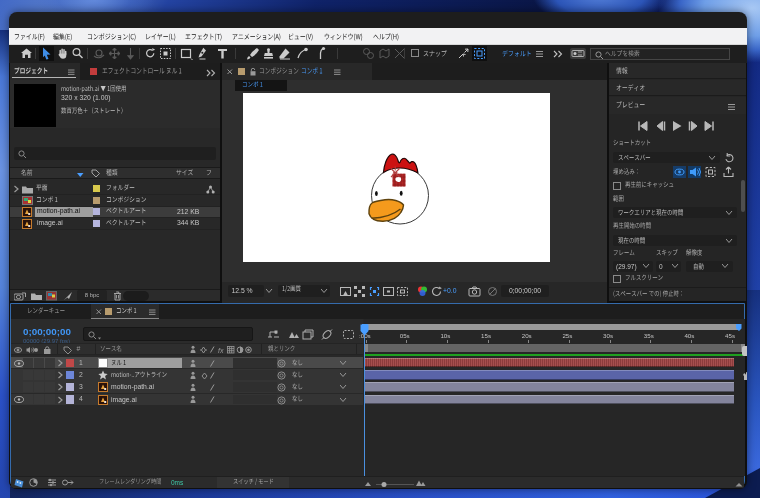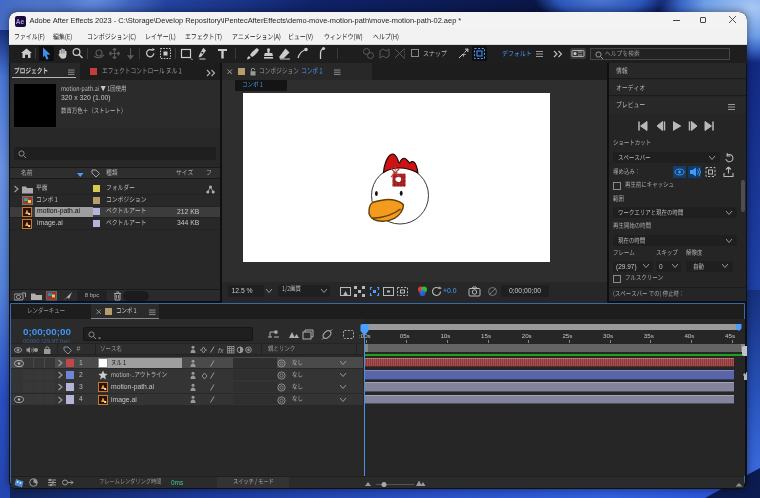--- a/index.html
+++ b/index.html
@@ -11,29 +11,20 @@
 radial-gradient(120px 70px at 752px 8px,#a8c8f4 0%,#6f9fe8 40%,#3a66c8 60%,rgba(30,60,160,0) 78%),
 radial-gradient(90px 45px at 600px -6px,#5580d8 0%,#2c55b8 50%,rgba(30,60,160,0) 75%),
 radial-gradient(80px 35px at 95px 0px,rgba(100,140,225,.75) 0%,rgba(60,100,200,.4) 45%,rgba(30,60,160,0) 75%),
 linear-gradient(115deg, rgba(70,110,205,.95) 0%, rgba(110,150,230,.85) 9%, rgba(40,75,180,.85) 17%, rgba(16,36,110,.9) 32%, rgba(10,22,70,1) 55%, rgba(18,40,130,.95) 78%, rgba(45,90,210,.95) 100%),
 #0a1636"></div>
 <div class="abs" style="left:0;top:30px;width:10px;height:468px;background:linear-gradient(180deg,#16307e,#4a78d8 10%,#6b94e4 30%,#5584dc 55%,#2b51c8 78%,#2446b0 100%)"></div>
 <div class="abs" style="left:745px;top:290px;width:15px;height:208px;background:linear-gradient(175deg,#16307e,#2a56c0 55%,#3a68dc 85%,#2a52d8)"></div>
 <div class="abs" style="left:10px;top:487px;width:750px;height:11px;background:linear-gradient(90deg,#13265e,#1c3a9a 25%,#2a50c8 55%,#3060e0 80%,#2a52d8 100%)"></div>
 <div class="abs" style="left:705px;top:468px;width:55px;height:30px;background:#0c1c50;clip-path:polygon(100% 0,100% 100%,0 100%)"></div>
 <div class="abs" style="left:9px;top:12px;width:738px;height:477px;background:#1d1d1d;border-radius:8px;box-shadow:0 0 8px rgba(0,0,0,.5);overflow:hidden">
-    <div class="abs" style="left:0;top:0;width:738px;height:16px;background:#f3f3f4;border-radius:8px 8px 0 0">
-<div class="abs" style="left:5.5px;top:4px;width:11px;height:10.5px;background:#1b0b3d;border-radius:2px;color:#a79fe8;font-size:6.5px;font-weight:bold;text-align:center;line-height:11px">Ae</div>
-<div class="abs" style="left:20.5px;top:4px;font-size:7.45px;color:#1d1d1d;white-space:nowrap">Adobe After Effects 2023 - C:\Storage\Develop Repository\iPentecAfterEffects\demo-move-motion-path\move-motion-path-02.aep *</div>
-<div class="abs" style="left:664px;top:7.5px;width:7px;height:1px;background:#444"></div>
-<div class="abs" style="left:691px;top:4.5px;width:6px;height:6px;border:1px solid #444;border-radius:1px"></div>
-<svg class="abs" style="left:720px;top:4px" width="8" height="8">
-        <path d="M0 0 L7 7 M7 0 L0 7" stroke="#444" stroke-width="0.9"></path>
-      </svg>
-</div>
     <div class="abs" style="left:0;top:16px;width:738px;height:17px;background:#f2f2f3;border-bottom:1px solid #d8d8d8">
       <svg style="position:absolute;left:5px;top:4.6px;overflow:visible" width="31" height="10">
         <g fill="#1c1c1c">
           <path transform="translate(0.00,6.34) scale(0.00590,-0.00720)" d="M861 665 800 704C781 699 762 699 747 699C701 699 302 699 245 699C212 699 173 702 145 705V617C171 618 205 620 245 620C302 620 698 620 756 620C742 524 696 385 625 294C541 187 429 102 235 53L303 -22C487 36 606 129 697 246C776 349 824 510 846 615C850 634 854 651 861 665Z"></path>
           <path transform="translate(5.90,6.34) scale(0.00590,-0.00720)" d="M865 505 820 547C807 544 780 542 765 542C717 542 310 542 271 542C241 542 205 545 177 549V466C208 468 241 470 271 470C310 470 693 469 749 469C720 420 648 332 577 289L642 244C732 306 816 431 845 478C850 486 859 498 865 505ZM529 402H442C445 382 448 362 448 342C448 212 429 102 294 11C271 -5 247 -15 225 -23L296 -79C507 38 527 189 529 402Z"></path>
           <path transform="translate(11.81,6.34) scale(0.00590,-0.00720)" d="M86 361 126 283C265 326 402 386 507 446V76C507 38 504 -12 501 -31H599C595 -11 593 38 593 76V498C695 566 787 642 863 721L796 783C727 700 627 613 523 548C412 478 259 408 86 361Z"></path>
           <path transform="translate(17.71,6.34) scale(0.00590,-0.00720)" d="M524 21 577 -23C584 -17 595 -9 611 0C727 57 866 160 952 277L905 345C828 232 705 141 613 99C613 130 613 613 613 676C613 714 616 742 617 750H525C526 742 530 714 530 676C530 613 530 123 530 77C530 57 528 37 524 21ZM66 26 141 -24C225 45 289 143 319 250C346 350 350 564 350 675C350 705 354 735 355 747H263C267 726 270 704 270 674C270 563 269 363 240 272C210 175 150 86 66 26Z"></path>
           <path transform="translate(23.62,6.34) scale(0.00590,-0.00720)" d="M239 -196 295 -171C209 -29 168 141 168 311C168 480 209 649 295 792L239 818C147 668 92 507 92 311C92 114 147 -47 239 -196Z"></path>
           <path transform="translate(25.61,6.34) scale(0.00590,-0.00720)" d="M101 0H193V329H473V407H193V655H523V733H101Z"></path>
           <path transform="translate(28.87,6.34) scale(0.00590,-0.00720)" d="M99 -196C191 -47 246 114 246 311C246 507 191 668 99 818L42 792C128 649 171 480 171 311C171 141 128 -29 42 -171Z"></path>

